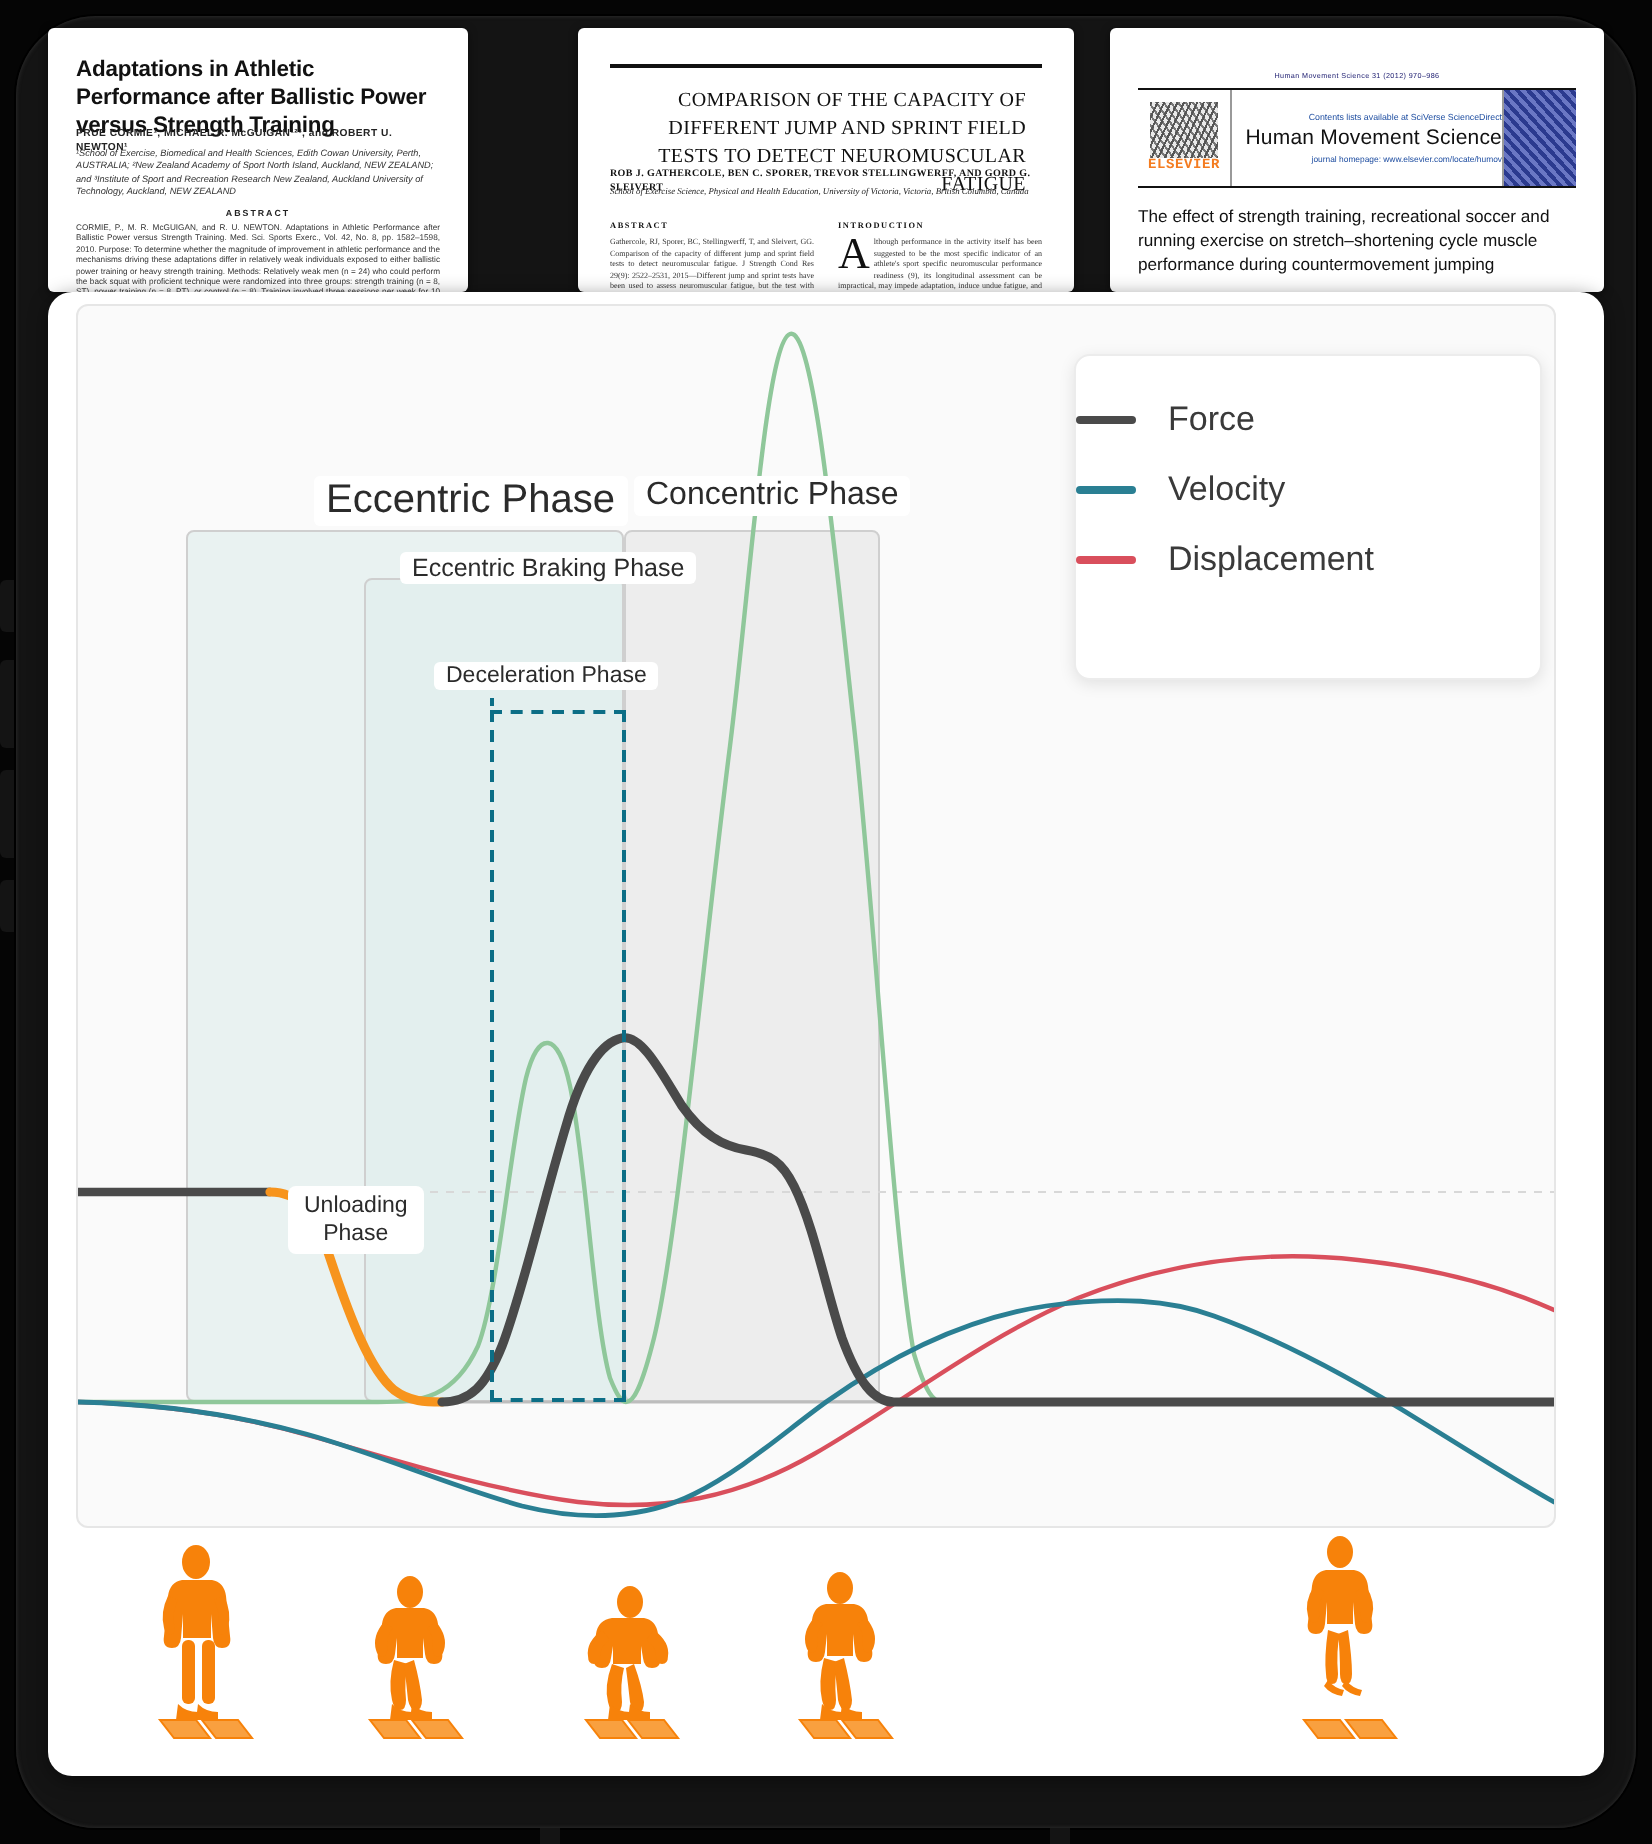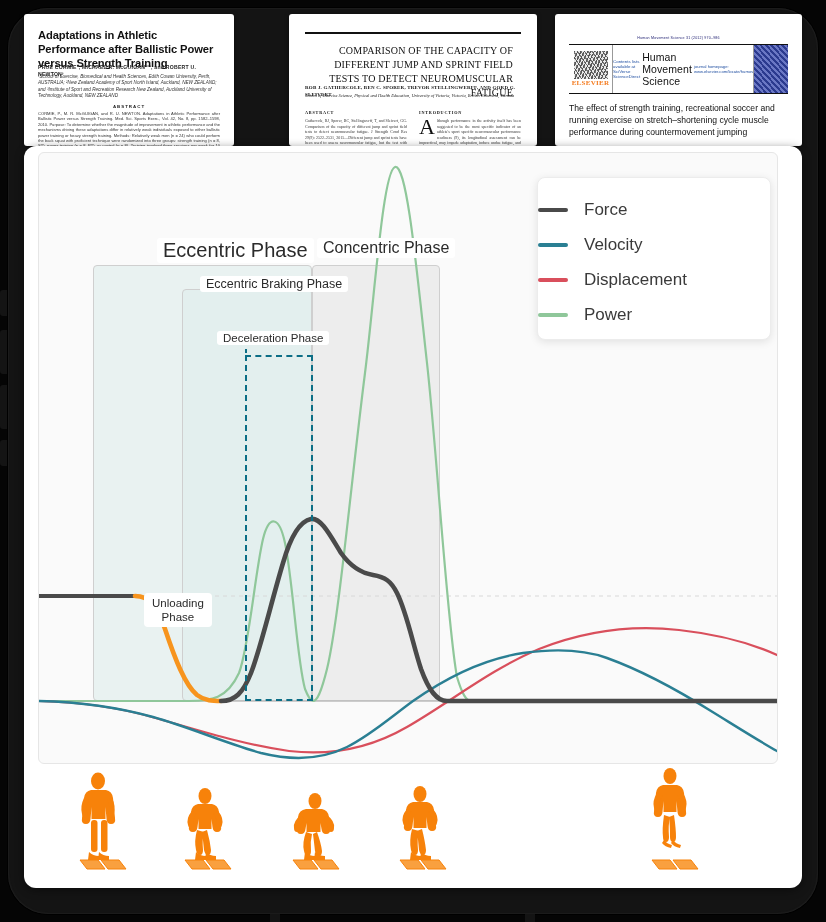--- a/index.html
+++ b/index.html
@@ -52,22 +52,22 @@
   .dropcap{float:left;font-family:"Liberation Serif",serif;font-size:22px;line-height:17px;
            color:#111;margin:0 2px 0 0;}
 
   
   .p3head{position:absolute;left:14px;right:14px;top:22px;font-size:3.6px;text-align:center;color:#1a1a6e;letter-spacing:.2px;}
   .p3box{position:absolute;left:14px;right:14px;top:30px;height:48px;border-top:1.6px solid #111;border-bottom:1.6px solid #111;display:flex;}
   .p3logo{width:46px;border-right:1px solid #999;display:flex;flex-direction:column;align-items:center;justify-content:center;background:#fff;}
   .p3tree{width:34px;height:28px;background:
       repeating-linear-gradient(115deg,#555 0 1px,transparent 1px 3px),
       repeating-linear-gradient(55deg,#777 0 1px,transparent 1px 3px),#e9e9e9;}
-  .p3els{font-family:Liberation Serif, serif;font-size:7px;font-weight:bold;color:#f47c20;letter-spacing:.3px;}
-  .p3mid{flex:1;display:flex;align-items:center;justify-content:center;gap:2px;}
+  .p3els{font-family:Liberation Mono, monospace;font-size:7px;font-weight:bold;color:#f47c20;letter-spacing:.3px;}
+  .p3mid{flex:1;display:flex;flex-direction:column;align-items:flex-end;justify-content:center;gap:2px;}
   .p3sd{font-size:4.4px;color:#1f4ea1;}
   .p3jn{font-size:10.5px;color:#111;letter-spacing:.1px;}
   .p3hp{font-size:4.2px;color:#1f4ea1;}
   .p3cover{width:36px;border-left:1px solid #999;background:
       repeating-linear-gradient(48deg,#2b3a8f 0 2px,#6a77c4 2px 4px);}
   .p3title{position:absolute;left:14px;right:14px;top:88px;font-size:8.6px;line-height:12px;color:#111;}
 
   
   .card{
     position:absolute;left:24px;top:146px;width:778px;height:742px;
@@ -259,24 +259,20 @@
           <span class="lg-label">Force</span>
         </div>
         <div class="lg-row">
           <span class="lg-swatch" style="background:#2a7f93"></span>
           <span class="lg-label">Velocity</span>
         </div>
         <div class="lg-row">
           <span class="lg-swatch" style="background:#d94f5c"></span>
           <span class="lg-label">Displacement</span>
         </div>
-        <div class="lg-row">
-          <span class="lg-swatch" style="background:#8fc79a"></span>
-          <span class="lg-label">Power</span>
-        </div>
       </div>
     </div>
 
     <div class="figures">
 
       <svg class="fig" style="left:40px;" width="74" height="105" viewBox="0 0 74 105">
         <g fill="#f7820a">
           <ellipse cx="34" cy="13" rx="7" ry="8.5"></ellipse>
           <path d="M27,22 h15 q6,1 7,8 l2,20 q1,6 -4,6 q-4,0 -4.5,-5 l-1,-12 v12 h-14 v-12 l-1,12 q-0.5,5 -4.5,5 q-5,0 -4,-6 l2,-20 q1,-7 7,-8 z"></path>
           <path d="M20,30 q-4,8 -2,16 q1,4 4,3 q2,-1 1,-5 q-1,-6 2,-12 z"></path>

